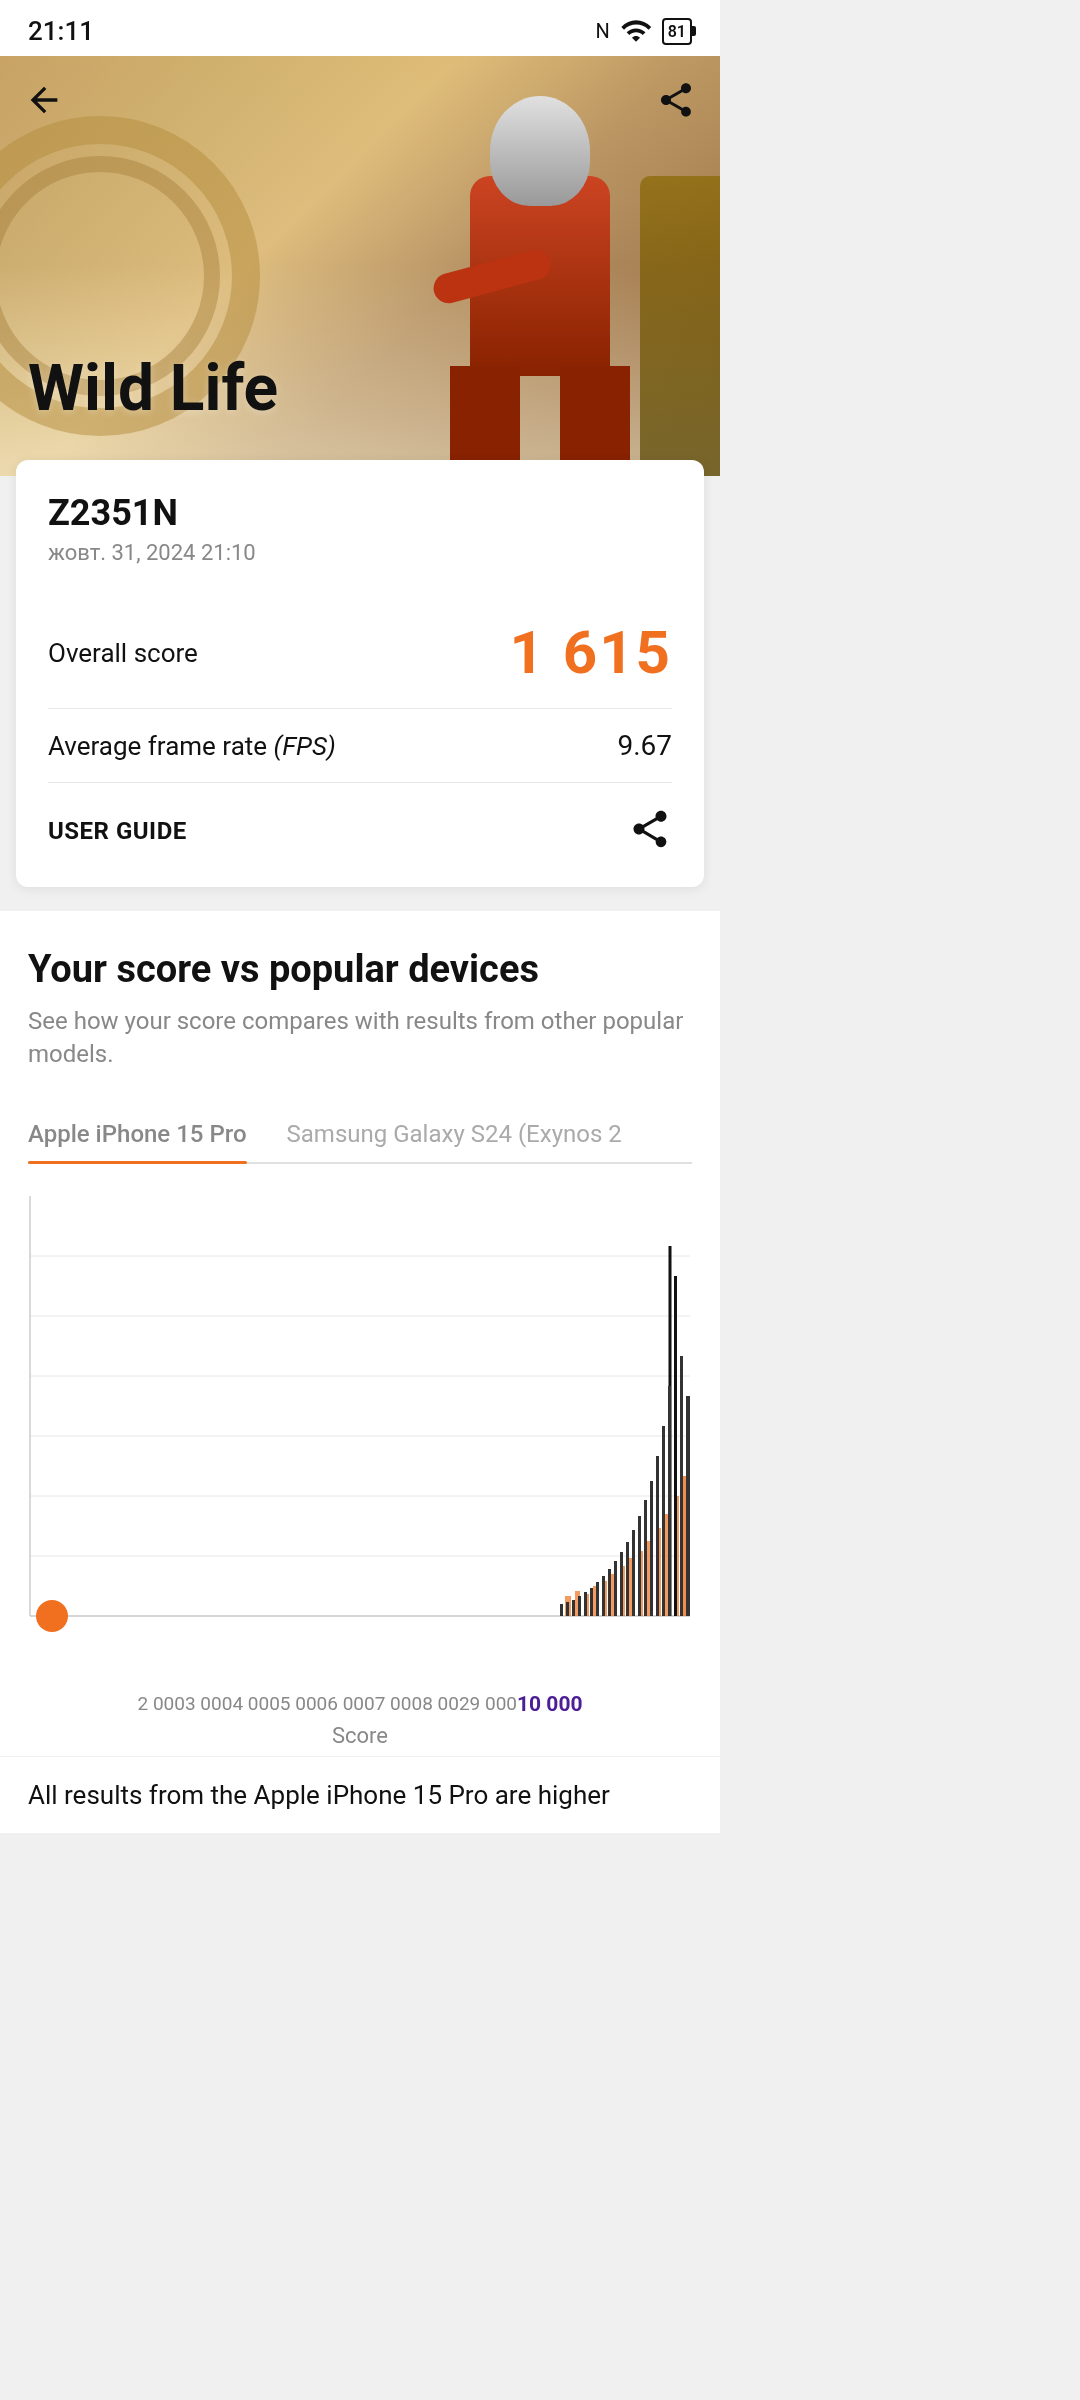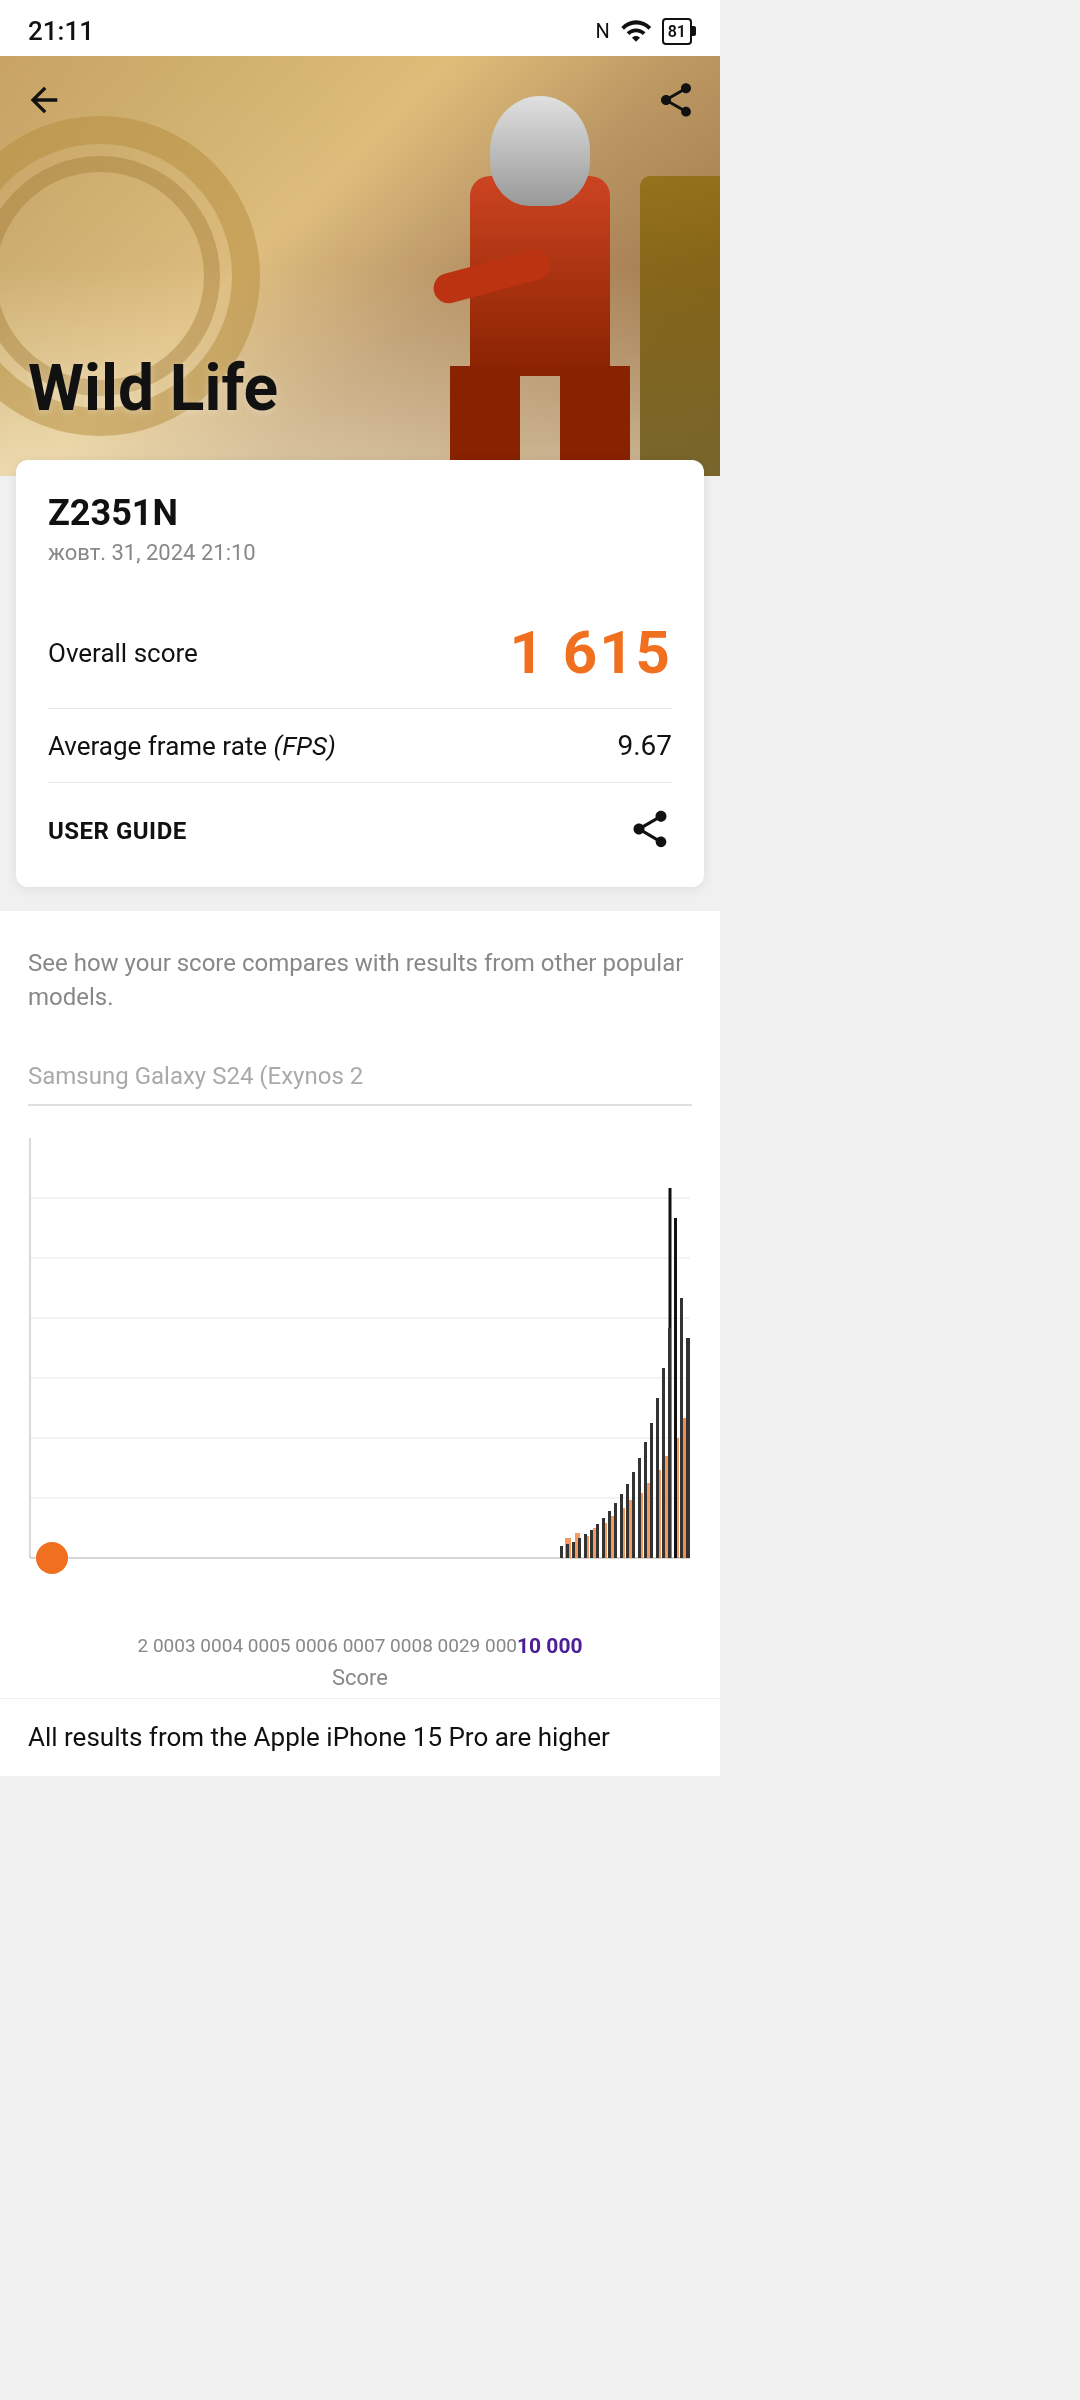--- a/index.html
+++ b/index.html
@@ -330,23 +330,27 @@
     <span class="user-guide-label">USER GUIDE</span>
     <div>
       <svg width="44" height="44" viewBox="0 0 24 24" fill="#111">
         <path d="M18 16.08c-.76 0-1.44.3-1.96.77L8.91 12.7c.05-.23.09-.46.09-.7s-.04-.47-.09-.7l7.05-4.11c.54.5 1.25.81 2.04.81 1.66 0 3-1.34 3-3s-1.34-3-3-3-3 1.34-3 3c0 .24.04.47.09.7L8.04 9.81C7.5 9.31 6.79 9 6 9c-1.66 0-3 1.34-3 3s1.34 3 3 3c.79 0 1.5-.31 2.04-.81l7.12 4.16c-.05.21-.08.43-.08.65 0 1.61 1.31 2.92 2.92 2.92 1.61 0 2.92-1.31 2.92-2.92s-1.31-2.92-2.92-2.92z"></path>
       </svg>
     </div>
   </div>
 </div>
 
 <div class="comparison-section">
+  <div class="comparison-title">Your score vs popular devices</div>
   <div class="comparison-subtitle">See how your score compares with results from other popular models.</div>
 
   <div class="tabs">
+    <div class="tab active">
+      <span>Apple iPhone 15 Pro</span>
+    </div>
     <div class="tab">
       <span>Samsung Galaxy S24 (Exynos 2</span>
     </div>
   </div>
 
   <div class="chart-container">
     <svg width="100%" height="470" viewBox="0 0 660 470" style="position:absolute;top:0;left:0;">
 
       <line x1="0" y1="60" x2="660" y2="60" stroke="#e8e8e8" stroke-width="1"></line>
       <line x1="0" y1="120" x2="660" y2="120" stroke="#e8e8e8" stroke-width="1"></line>

